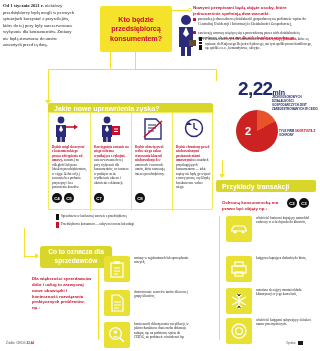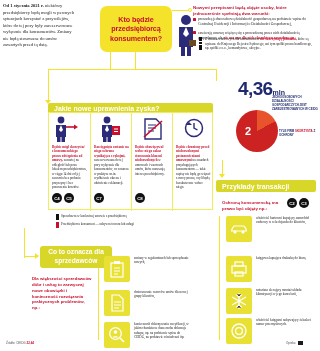--- a/index.html
+++ b/index.html
@@ -17,21 +17,21 @@
     left:3px;top:3px;width:72px;
     font-family:"Liberation Serif",serif;
     font-size:4.6px;line-height:1.42;
     color:#1b1b1b;text-align:left;
   }
   .intro b{font-weight:bold;}
 
   
   .title-box{
     left:100px;top:6px;width:72px;height:46px;
-    background:#f4e32a;border-radius:7px;
+    background:#f4e32a;border-radius:2px;
     display:flex;align-items:center;justify-content:center;
   }
   .title-box span{
     color:#c8102e;font-weight:bold;font-size:7.2px;
     line-height:1.32;text-align:center;letter-spacing:-.1px;
   }
 
   
   .tr-head{
     left:193px;top:5px;width:122px;
@@ -319,21 +319,21 @@
       <div class="lg-bar"></div>
       <div class="lg-txt">Sprzedawca w konkretnej umowie z przedsiębiorcą</div>
     </div>
     <div class="lg-row">
       <div class="lg-bar red"></div>
       <div class="lg-txt">Przedsiębiorca konsument — nabywca towaru lub usługi</div>
     </div>
   </div>
 
   <div class="abs stat-num">
-    <span>4,36</span><span class="stat-unit">mln</span>
+    <span>2,22</span><span class="stat-unit">mln</span>
   </div>
   <div class="abs stat-cap">JEDNOOSOBOWYCH DZIAŁALNOŚCI GOSPODARCZYCH JEST ZAREJESTROWANYCH W CEIDG</div>
 
   <div class="abs pie-wrap">
     <div class="pie"></div>
     <div class="pie-num">2</div>
   </div>
   <div class="abs pie-lbl">
     <span>TYLE FIRM</span>
     <span class="hi">SKORZYSTA</span>

